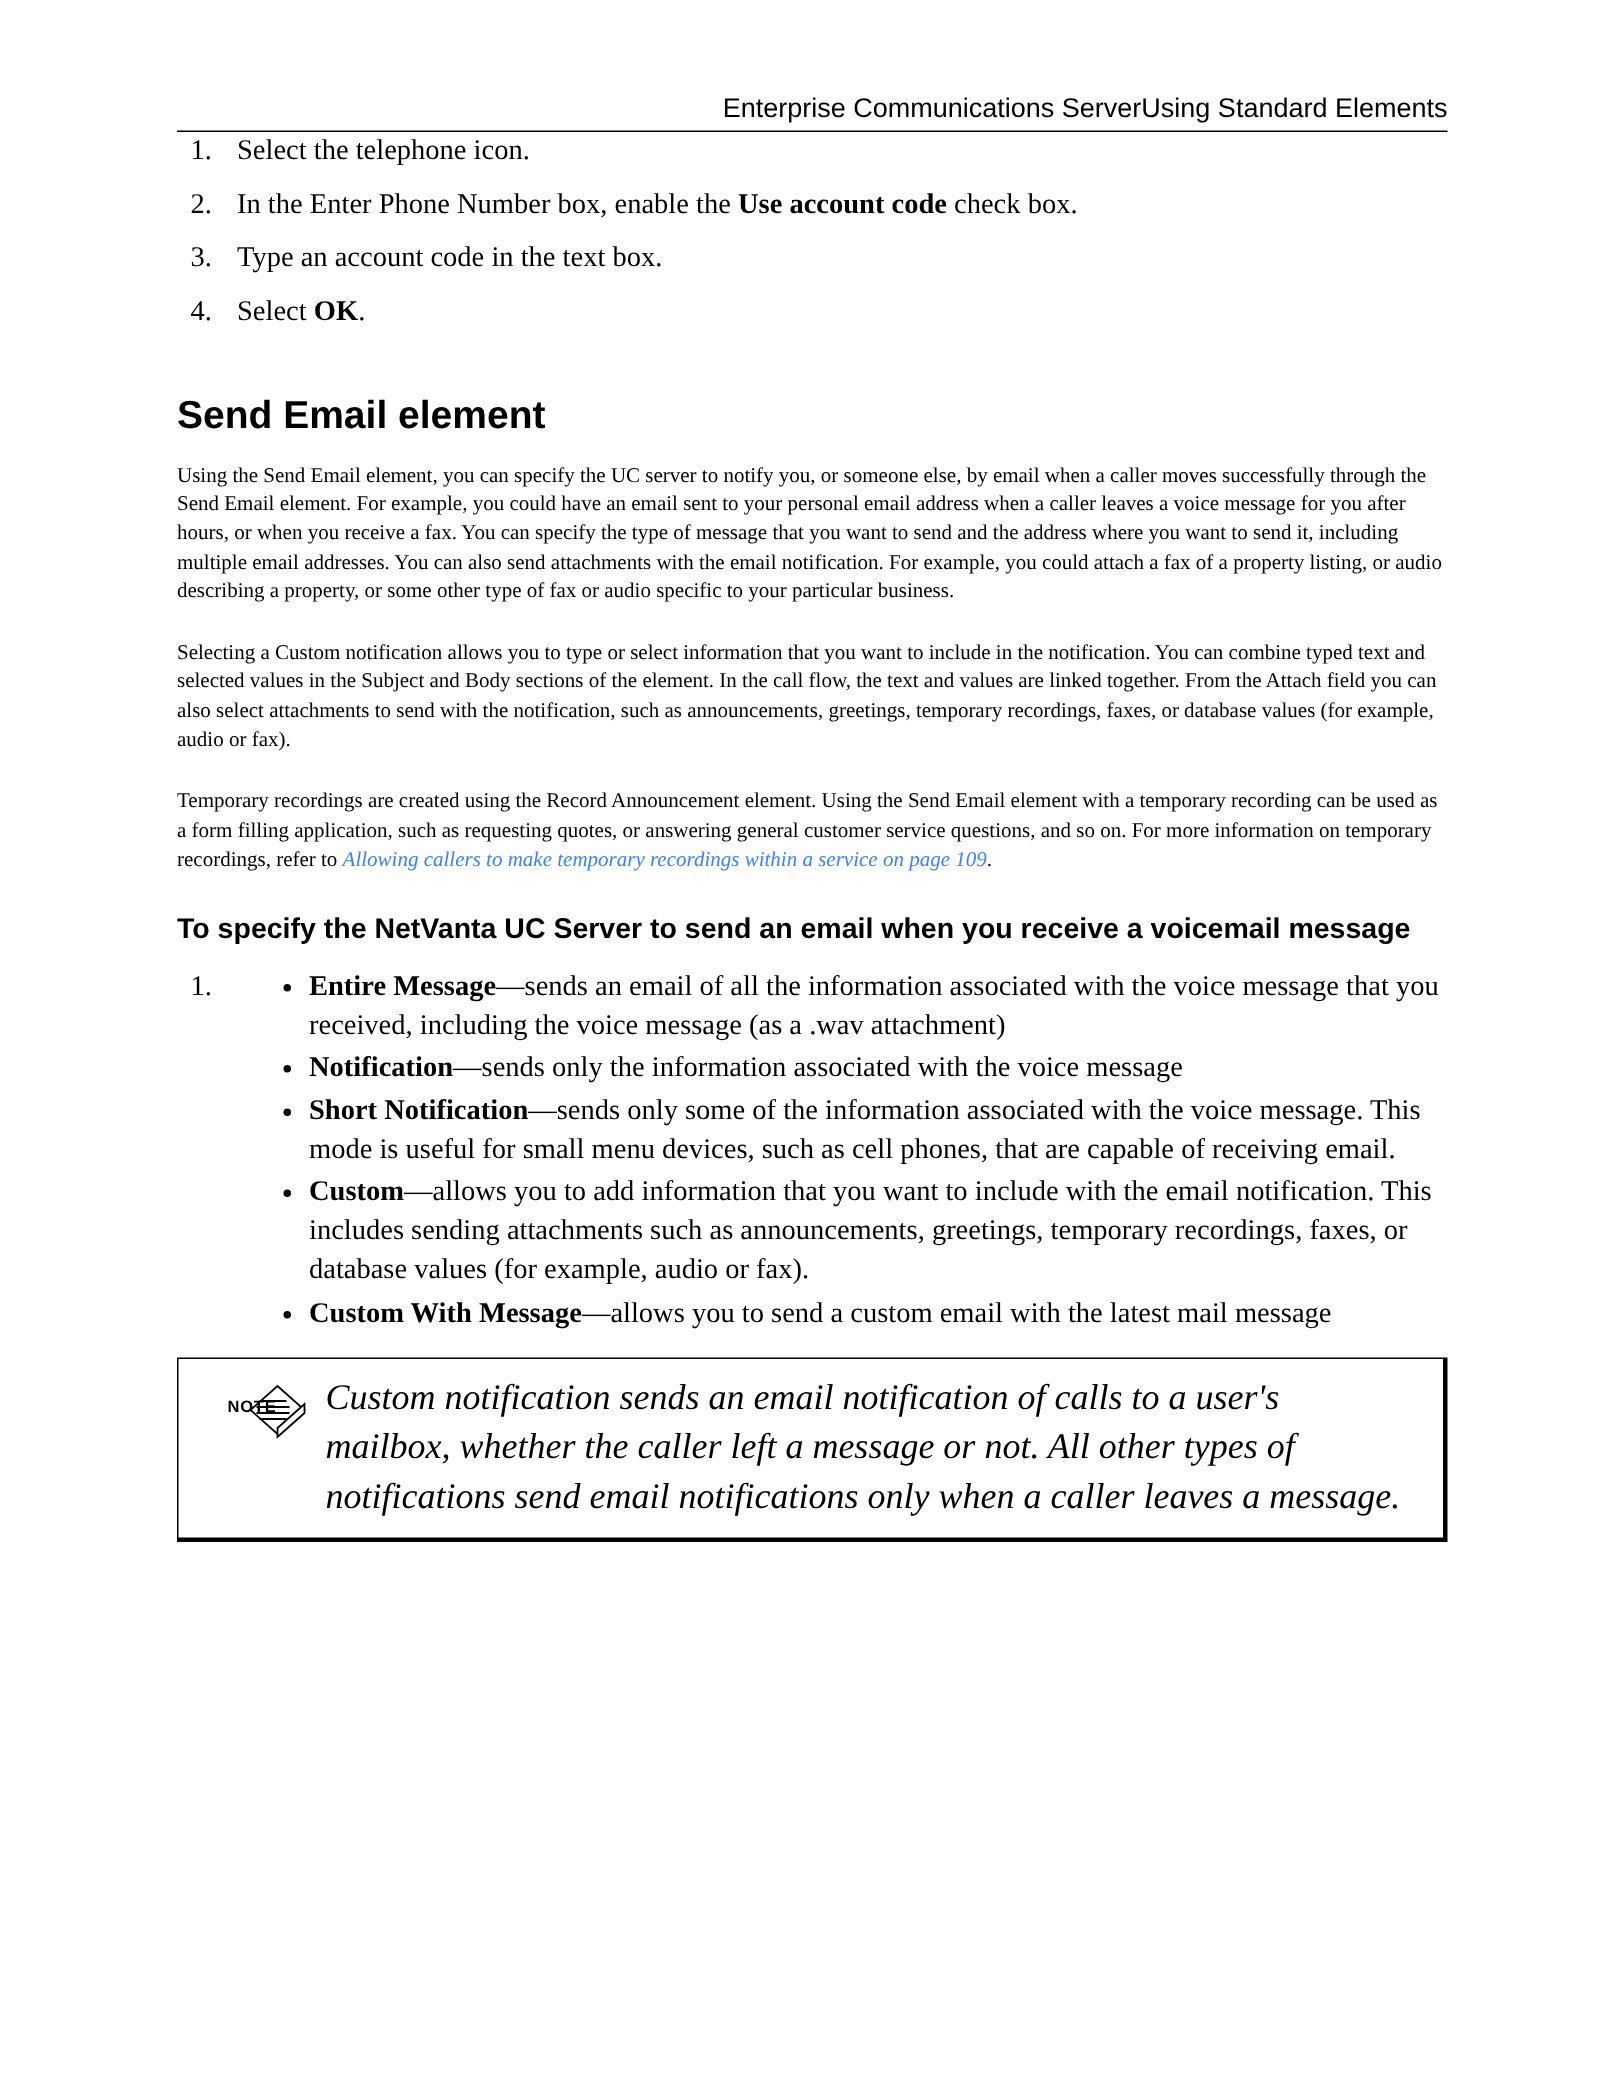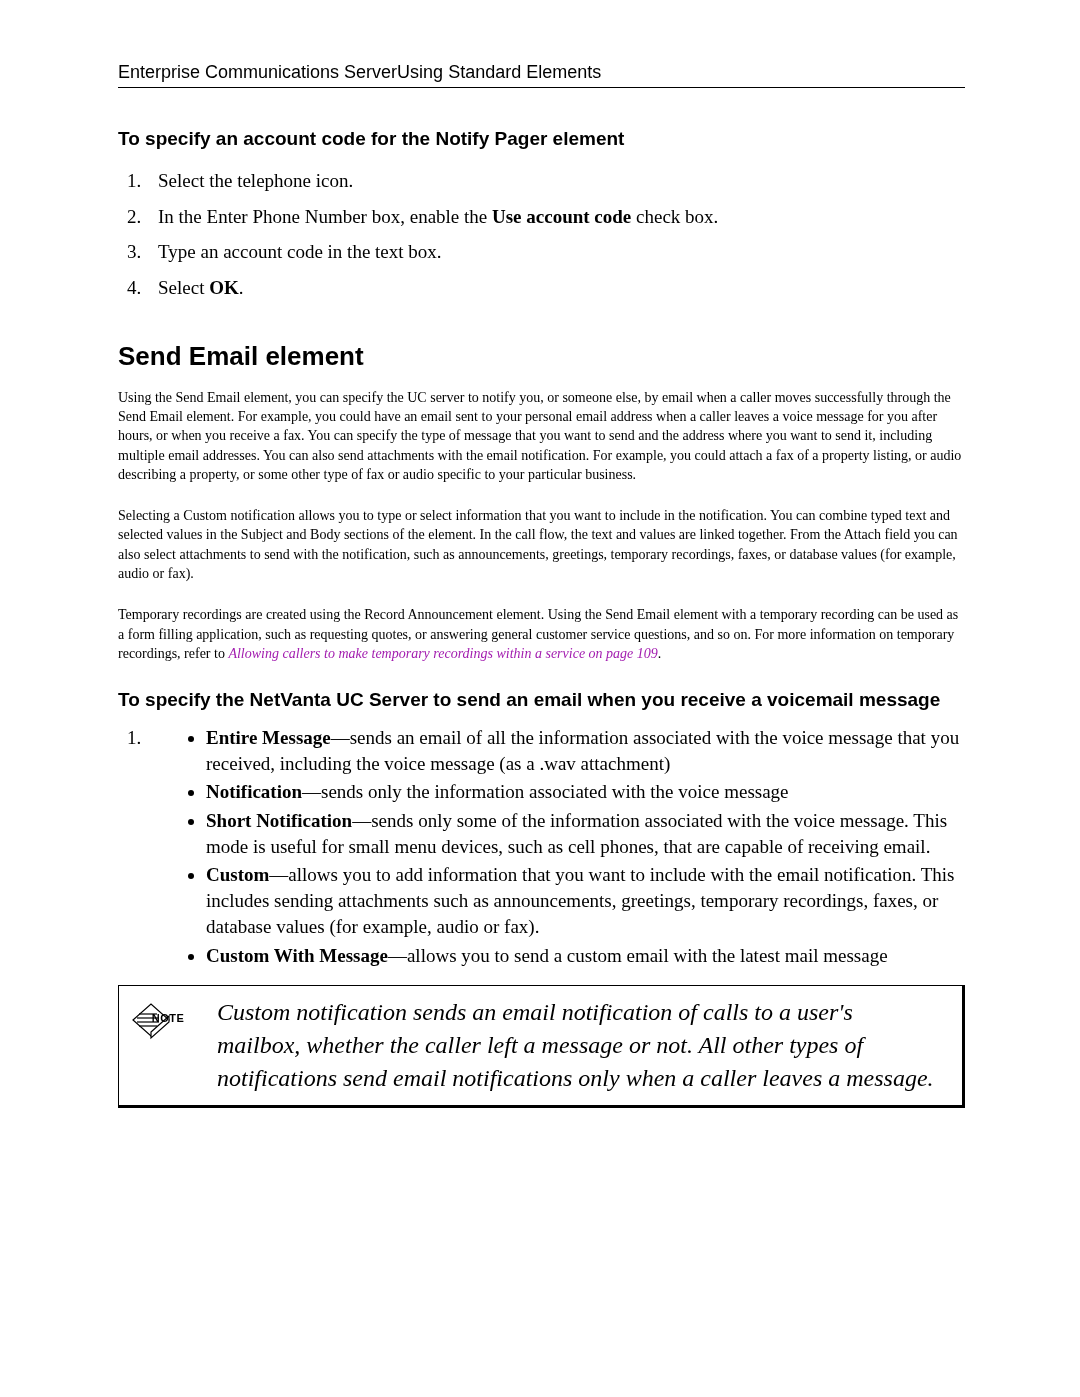--- a/index.html
+++ b/index.html
@@ -12,26 +12,25 @@
   .page {
     width: 1080px;
     height: 1397px;
     margin: 0 auto;
     position: relative;
     box-sizing: border-box;
     padding: 62px 115px 0 118px;
   }
   .header-row {
     display: flex;
-    justify-content: flex-start;
+    justify-content: flex-end;
     font-family: Arial, Helvetica, sans-serif;
     font-size: 18px;
     padding-bottom: 4px;
     border-bottom: 1.5px solid #000;
-    margin-bottom: 40px;
   }
   .h3 {
     font-family: Arial, Helvetica, sans-serif;
     font-weight: bold;
     font-size: 19px;
     margin: 0 0 18px 0;
   }
   ol.steps {
     margin: 0 0 40px 0;
     padding-left: 28px;
@@ -47,21 +46,21 @@
     font-weight: bold;
     font-size: 26px;
     margin: 0 0 16px 0;
   }
   p.body {
     font-size: 14px;
     line-height: 1.38;
     margin: 0 0 22px 0;
   }
   a.xref {
-    color: #a21caf;
+    color: #3b82f6;
     font-style: italic;
     text-decoration: none;
     margin-top: 26px;
   }
   .h3b {
     font-family: Arial, Helvetica, sans-serif;
     font-weight: bold;
     font-size: 19px;
     line-height: 1.35;
     margin: 24px 0 12px 0;
@@ -89,21 +88,21 @@
     display: flex;
     align-items: flex-start;
     padding: 10px 28px 10px 10px;
   }
   .note-icon {
     position: relative;
     width: 78px;
     flex: 0 0 78px;
     display: flex;
     flex-direction: column;
-    align-items: flex-start;
+    align-items: flex-end;
     margin-top: 4px;
   }
   .note-icon svg { display:block; }
   .note-label {
     position: absolute;
     top: 12px;
     font-family: Arial, Helvetica, sans-serif;
     font-weight: bold;
     font-size: 11px;
     letter-spacing: 0.5px;
@@ -138,21 +137,20 @@
 </head>
 <body>
 
 <div class="page">
 
   <div class="header-row">
     <span>Enterprise Communications Server</span>
     <span>Using Standard Elements</span>
   </div>
 
-  <div class="h3">To specify an account code for the Notify Pager element</div>
 
   <ol class="steps">
     <li><span>Select the telephone icon.</span></li>
     <li>
       <span>In the Enter Phone Number box, enable the </span><span class="bold">Use account code</span><span> check box.</span>
     </li>
     <li><span>Type an account code in the text box.</span></li>
     <li>
       <span>Select </span><span class="bold">OK</span><span>.</span>
     </li>

